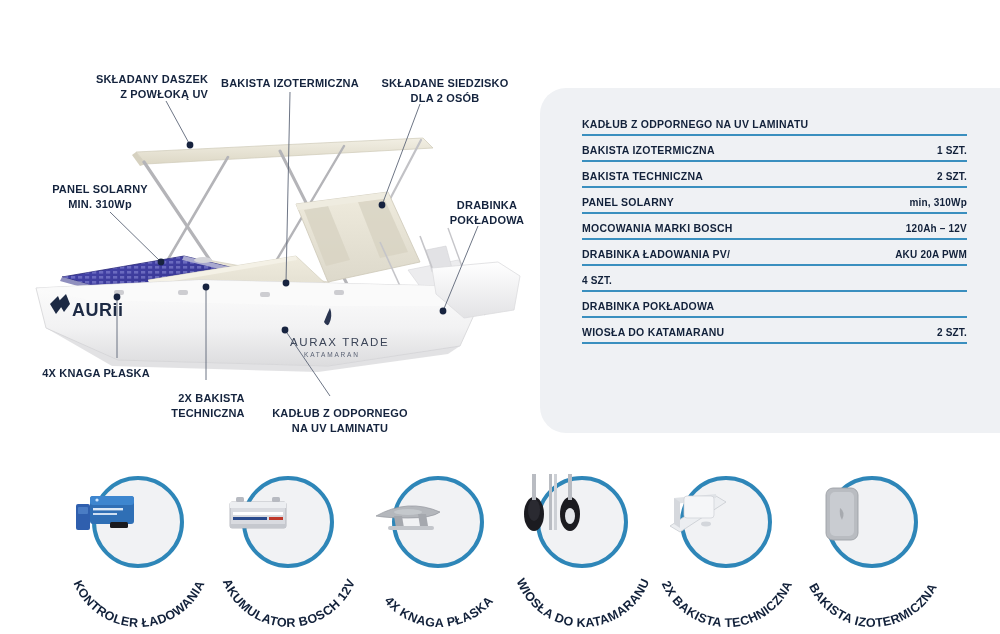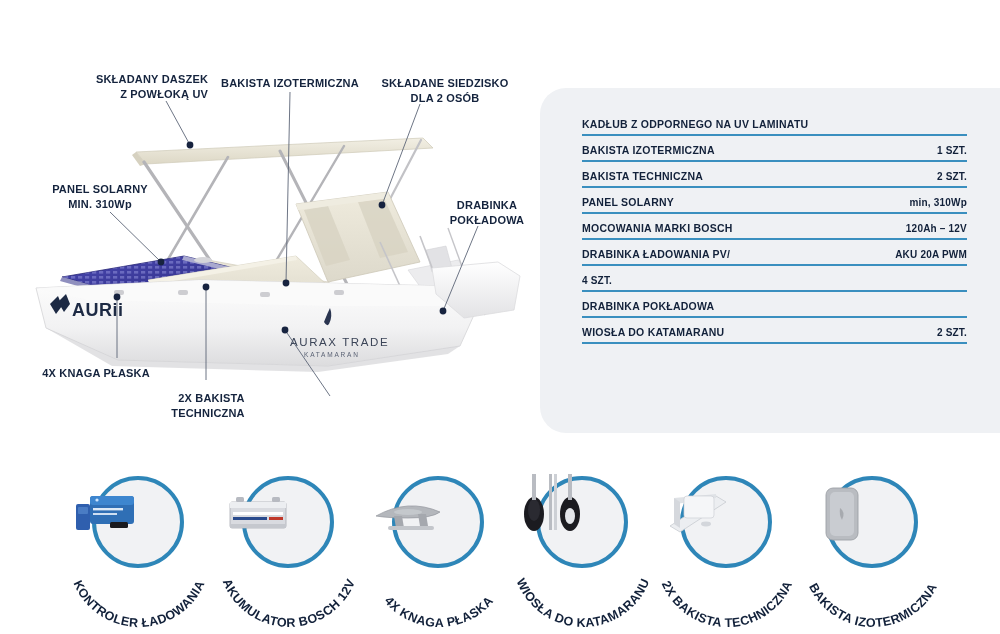--- a/index.html
+++ b/index.html
@@ -215,20 +215,22 @@
   <div class="callout" style="left:290px; top:76px;">BAKISTA IZOTERMICZNA</div>
   <div class="callout" style="left:445px; top:76px;">SKŁADANE SIEDZISKO
 DLA 2 OSÓB</div>
   <div class="callout" style="left:100px; top:182px;">PANEL SOLARNY
 MIN. 310Wp</div>
   <div class="callout" style="left:487px; top:198px;">DRABINKA
 POKŁADOWA</div>
   <div class="callout" style="left:96px; top:366px;">4X KNAGA PŁASKA</div>
   <div class="callout" style="left:208px; top:391px;text-align:right;">2X BAKISTA
 TECHNICZNA</div>
+  <div class="callout" style="left:340px; top:406px;">KADŁUB Z ODPORNEGO
+NA UV LAMINATU</div>
 
   <div class="spec-panel">
     <div class="spec-table">
       <div class="spec-row">
         <span class="spec-label">KADŁUB Z ODPORNEGO NA UV LAMINATU</span>
         <span class="spec-value"></span>
       </div>
       <div class="spec-row">
         <span class="spec-label">BAKISTA IZOTERMICZNA</span>
         <span class="spec-value">1 SZT.</span>

